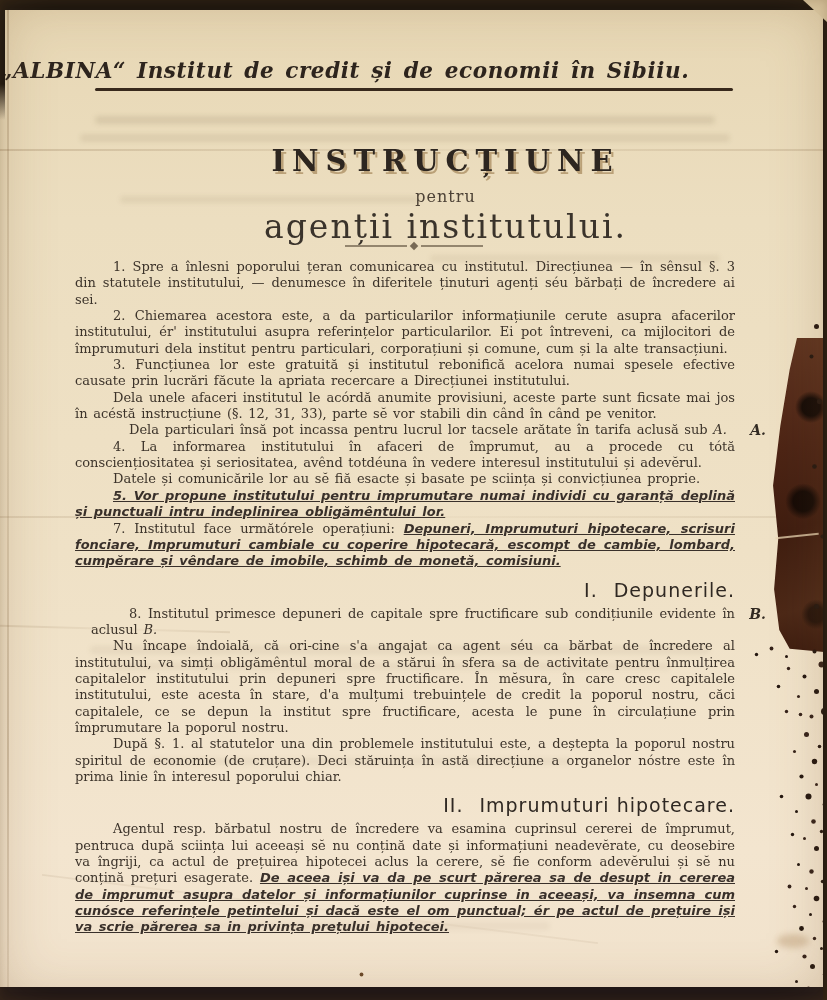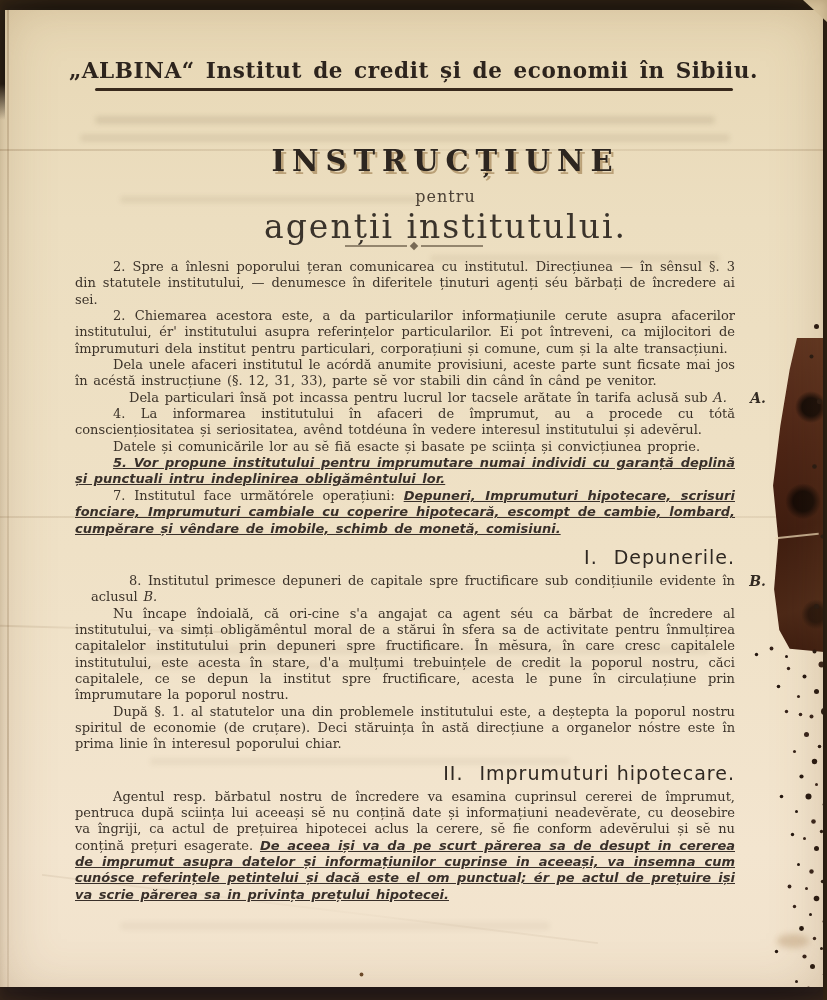--- a/index.html
+++ b/index.html
@@ -30,21 +30,21 @@
   .smudge{position:absolute; background:rgba(125,105,75,.16); filter:blur(2.5px); border-radius:4px; z-index:2;}
   .sm1{top:116px; left:95px; width:620px; height:8px;}
   .sm2{top:134px; left:80px; width:650px; height:8px; opacity:.8;}
   .sm3{top:196px; left:120px; width:300px; height:7px; opacity:.7;}
   .sm4{top:255px; left:430px; width:290px; height:7px; opacity:.6;}
   .sm5{top:646px; left:90px; width:620px; height:8px; opacity:.55;}
   .sm6{top:663px; left:110px; width:560px; height:7px; opacity:.5;}
   .sm7{top:758px; left:150px; width:420px; height:7px; opacity:.5;}
   .sm8{top:922px; left:120px; width:430px; height:8px; opacity:.45;}
   
-  .header{position:absolute; top:58px; left:0; width:100%; text-align:center; z-index:10;}
+  .header{position:absolute; top:58px; left:0; width:100%; text-align:left; z-index:10;font-style:italic;}
   .header-title{font-size:21.5px; font-weight:bold; letter-spacing:.6px; color:#2d241d; word-spacing:3px;}
   .header-rule{width:638px; height:3px; margin:5px auto 0; background:#38291c; border-radius:2px;}
   
   .title-block{position:absolute; top:144px; left:0; width:100%; text-align:center; z-index:10;margin-left:32px;}
   .title-main{font-size:29px; font-weight:bold; letter-spacing:7px; color:#2d2620;
     text-shadow:2.5px 2.5px 0 rgba(145,112,62,.55); font-family:"DejaVu Serif", serif;}
   .title-sub{font-size:16px; margin-top:9px; letter-spacing:1px; color:#4d4236;}
   .title-subject{font-size:33px; margin-top:1px; letter-spacing:2px; color:#3a332b; font-weight:normal;}
   
   .ornament{position:absolute; top:243px; left:0; width:100%; display:flex; align-items:center; justify-content:center; z-index:10;}
@@ -136,22 +136,23 @@
     <div class="title-subject">agenții institutului.</div>
   </div>
 
   <div class="ornament">
     <span class="orn-line"></span>
     <span class="orn-diamond"></span>
     <span class="orn-line"></span>
   </div>
 
   <div class="content">
-    <p class="para indent">2.  Spre a înlesni poporului țeran comunicarea cu institutul. Direcțiunea — în sênsul §. 3 din statutele institutului, — denumesce în diferitele ținuturi agenți séu bărbați de încredere ai sei.</p>
+    <p class="para indent">1.  Spre a înlesni poporului țeran comunicarea cu institutul. Direcțiunea — în sênsul §. 3 din statutele institutului, — denumesce în diferitele ținuturi agenți séu bărbați de încredere ai sei.</p>
     <p class="para indent">2.  Chiemarea acestora este, a da particularilor informațiunile cerute asupra afacerilor institutului, ér' institutului asupra referințelor particularilor.  Ei pot întreveni, ca mijlocitori de împrumuturi dela institut pentru particulari, corporațiuni și comune, cum și la alte transacțiuni.</p>
+    <p class="para indent">3.  Funcțiunea lor este gratuită și institutul rebonifică acelora numai spesele efective causate prin lucrări făcute la apriata recercare a Direcțiunei institutului.</p>
     <p class="para indent">Dela unele afaceri institutul le acórdă anumite provisiuni, aceste parte sunt ficsate mai jos în acéstă instrucțiune (§. 12, 31, 33), parte sĕ vor stabili din când în când pe venitor.</p>
     <p class="para indent rel"><span>Dela particulari însă pot incassa pentru lucrul lor tacsele arătate în tarifa aclusă sub </span><span class="ref">A.</span><span class="marginal">A.</span></p>
     <p class="para indent">4.  La informarea institutului în afaceri de împrumut, au a procede cu tótă consciențiositatea și seriositatea, avênd totdéuna în vedere interesul institutului și adevĕrul.</p>
     <p class="para indent">Datele și comunicările lor au sĕ fiă esacte și basate pe sciința și convicțiunea proprie.</p>
     <p class="para indent ital">5.  Vor propune institutului pentru imprumutare numai individi cu garanță deplină și punctuali intru indeplinirea obligămêntului lor.</p>
     <p class="para indent"><span>7.  Institutul face următórele operațiuni: </span><span class="ital">Depuneri, Imprumuturi hipotecare, scrisuri fonciare, Imprumuturi cambiale cu coperire hipotecară, escompt de cambie, lombard, cumpĕrare și vêndare de imobile, schimb de monetă, comisiuni.</span></p>
 
     <h3 class="section-heading"><span>I.</span><span class="gap"></span><span>Depunerile.</span></h3>
 
     <p class="para indent rel"><span>8.  Institutul primesce depuneri de capitale spre fructificare sub condițiunile evidente în aclusul </span><span class="ref">B.</span><span class="marginal">B.</span></p>

